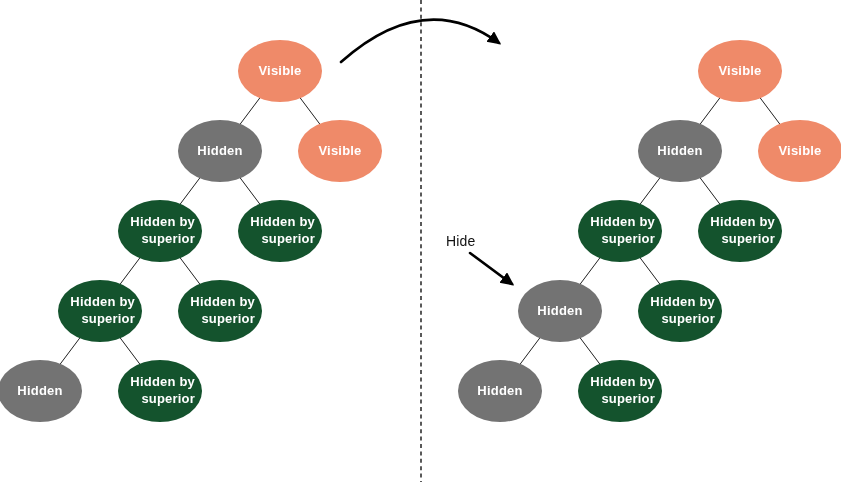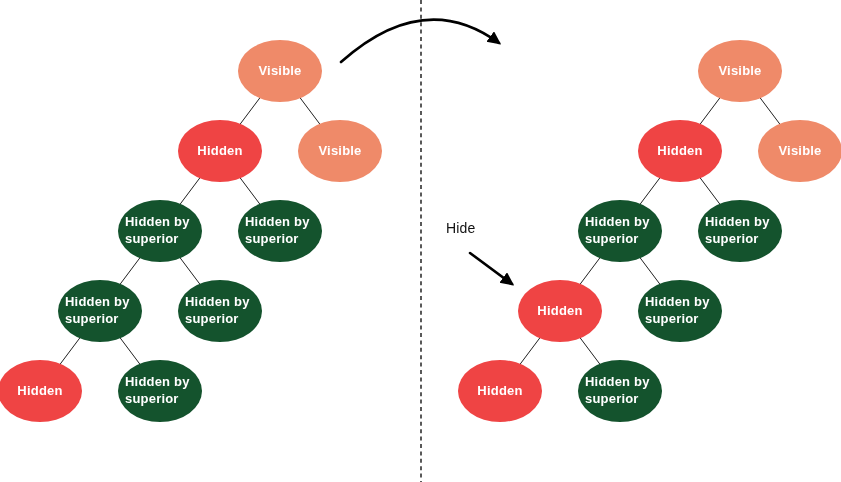--- a/index.html
+++ b/index.html
@@ -23,31 +23,31 @@
     height: 482px;
   }
   .node {
     position: absolute;
     width: 84px;
     height: 62px;
     border-radius: 50%;
     display: flex;
     align-items: center;
     justify-content: center;
-    text-align: left;
+    text-align: right;
     color: #ffffff;
     font-size: 13px;
     font-weight: 600;
     line-height: 1.3;
     letter-spacing: 0.2px;
     box-sizing: border-box;
     padding: 4px 7px;
   }
   .node.visible-state { background: #EF8A69; }
-  .node.hidden-state { background: #ef4444; }
+  .node.hidden-state { background: #737373; }
   .node.hbs-state { background: #14532d; }
   .annotation-label {
     position: absolute;
     color: #111111;
     font-size: 14px;
     font-weight: 500;
     letter-spacing: 0.2px;
   }
 </style>
 </head>
@@ -108,15 +108,15 @@
     <div class="node hidden-state" style="left:638px;top:120px;">Hidden</div>
     <div class="node visible-state" style="left:758px;top:120px;">Visible</div>
     <div class="node hbs-state" style="left:578px;top:200px;">Hidden by superior</div>
     <div class="node hbs-state" style="left:698px;top:200px;">Hidden by superior</div>
     <div class="node hidden-state" style="left:518px;top:280px;">Hidden</div>
     <div class="node hbs-state" style="left:638px;top:280px;">Hidden by superior</div>
     <div class="node hidden-state" style="left:458px;top:360px;">Hidden</div>
     <div class="node hbs-state" style="left:578px;top:360px;">Hidden by superior</div>
   </div>
 
-  <div class="annotation-label" style="left:446px;top:220px;">Hide</div>
+  <div class="annotation-label" style="left:446px;top:233px;">Hide</div>
 
 </div>
 
 </body></html>

